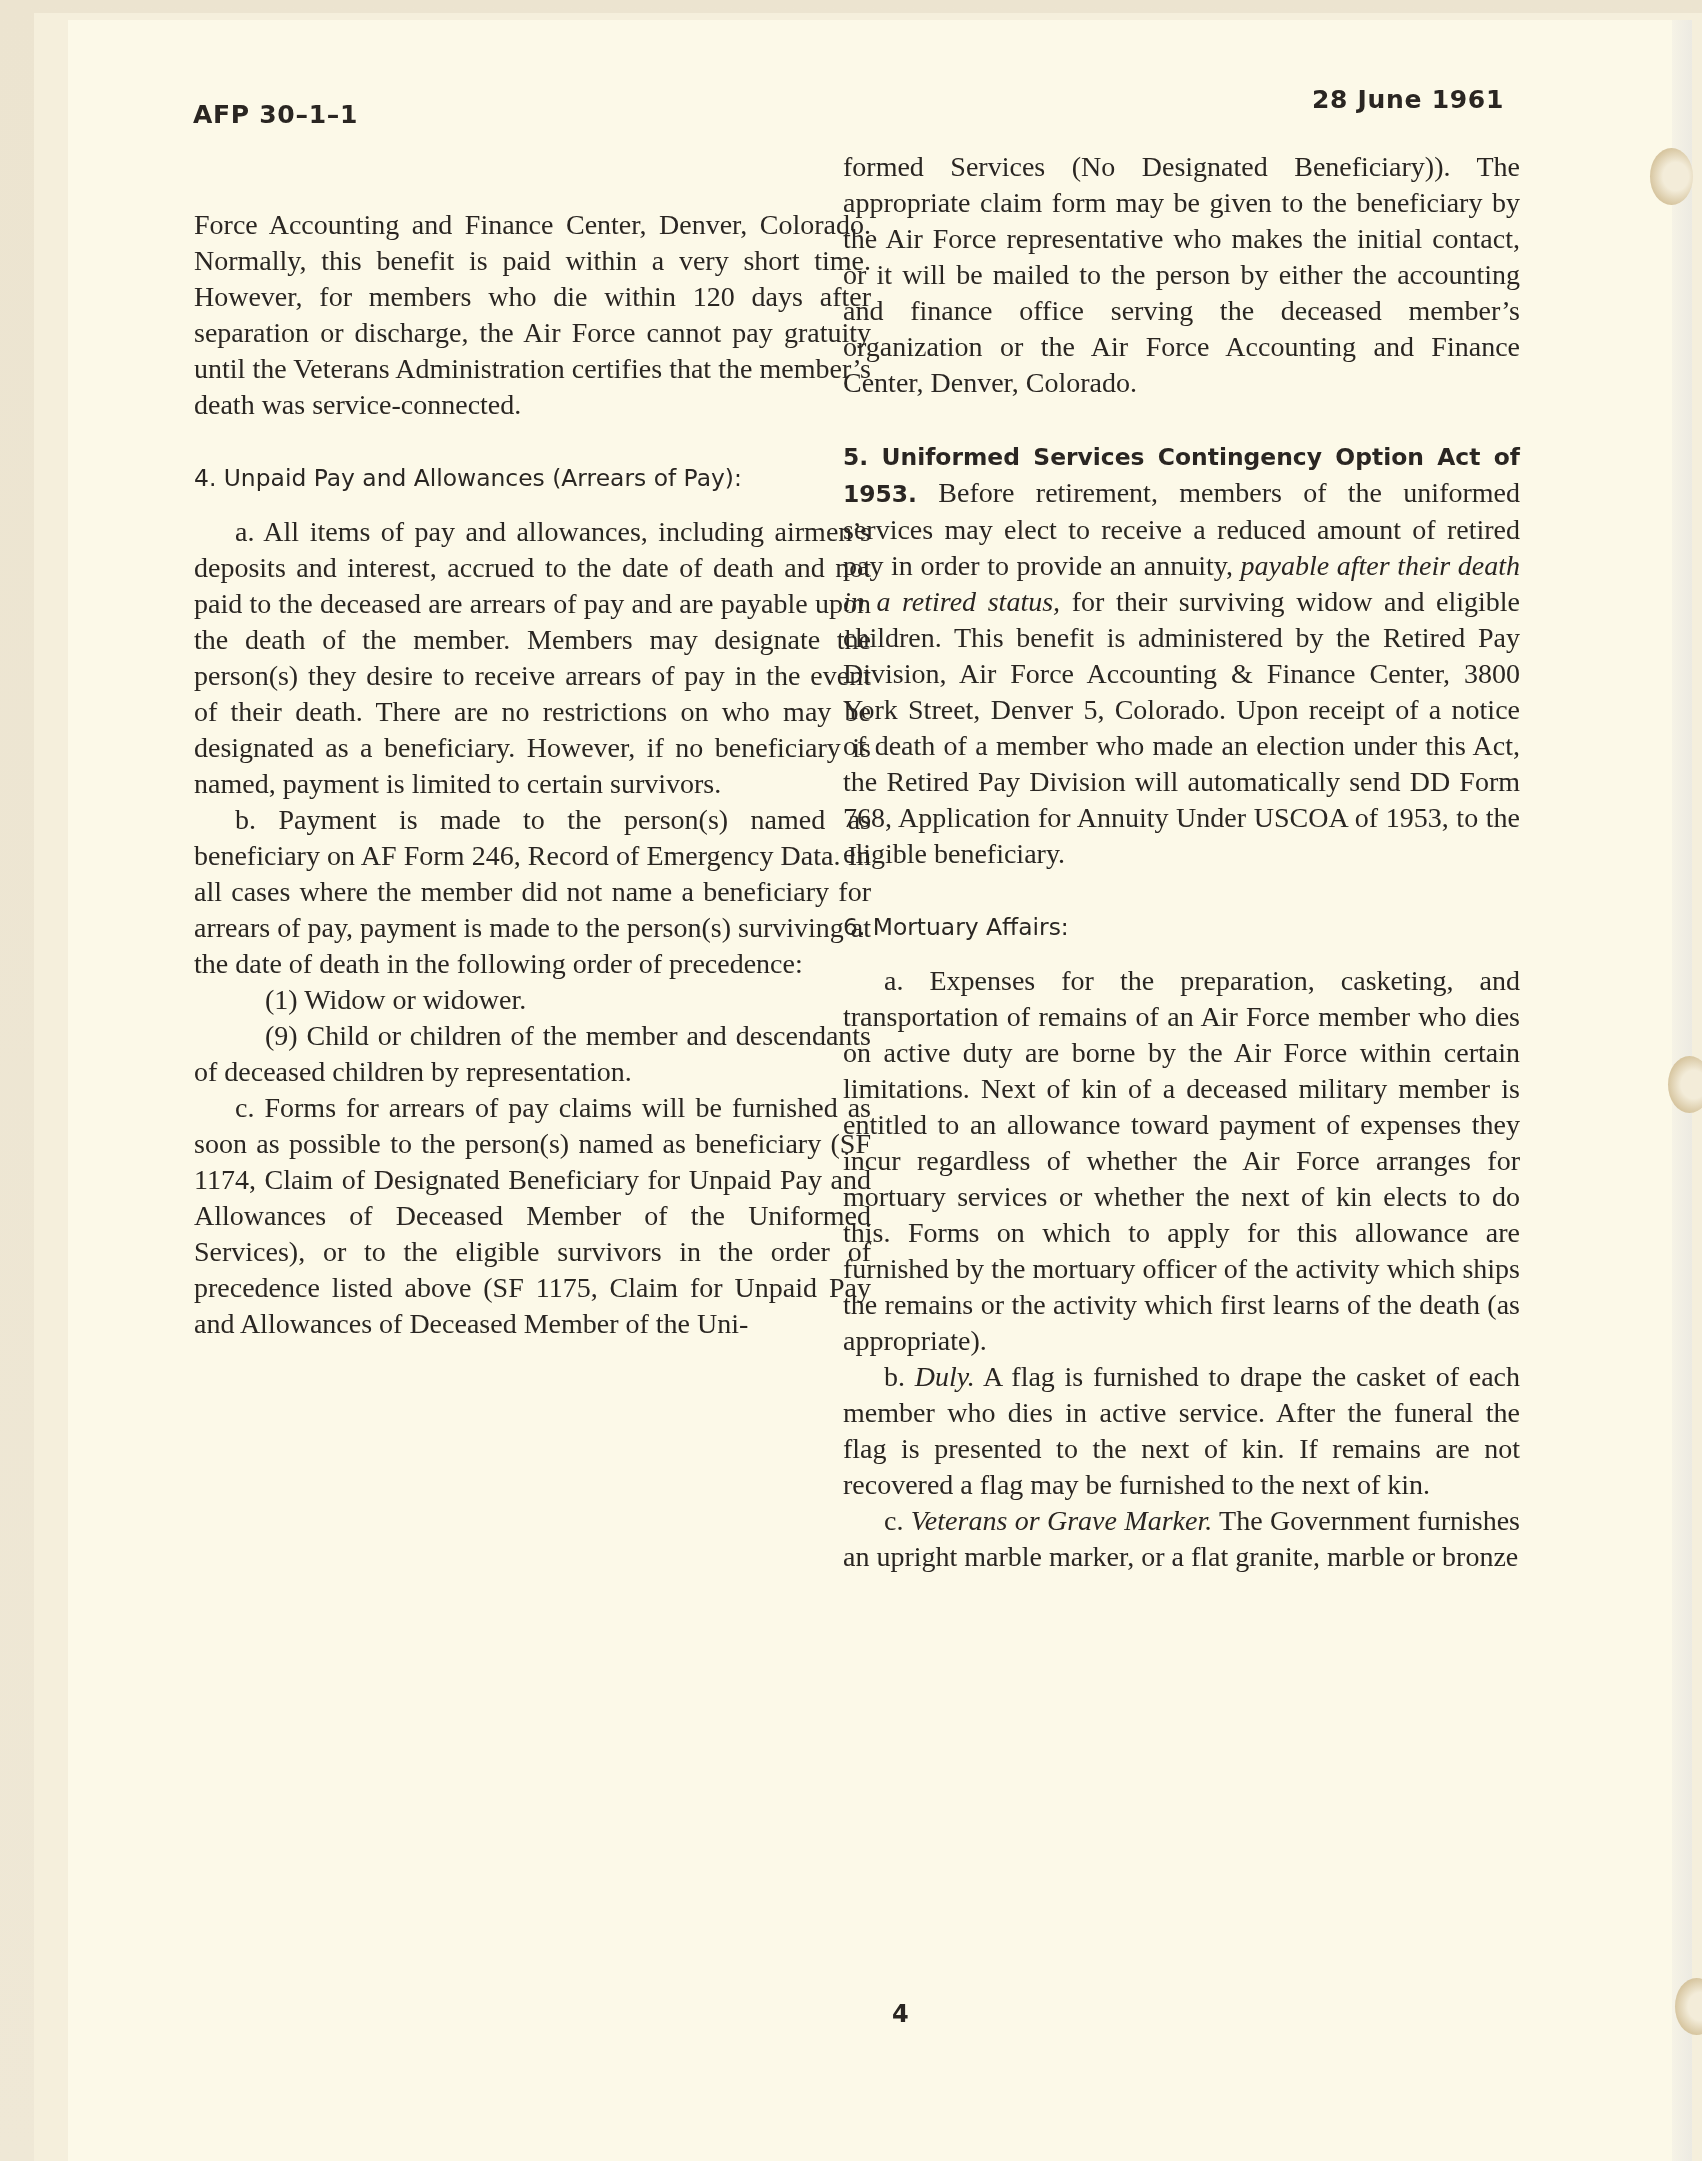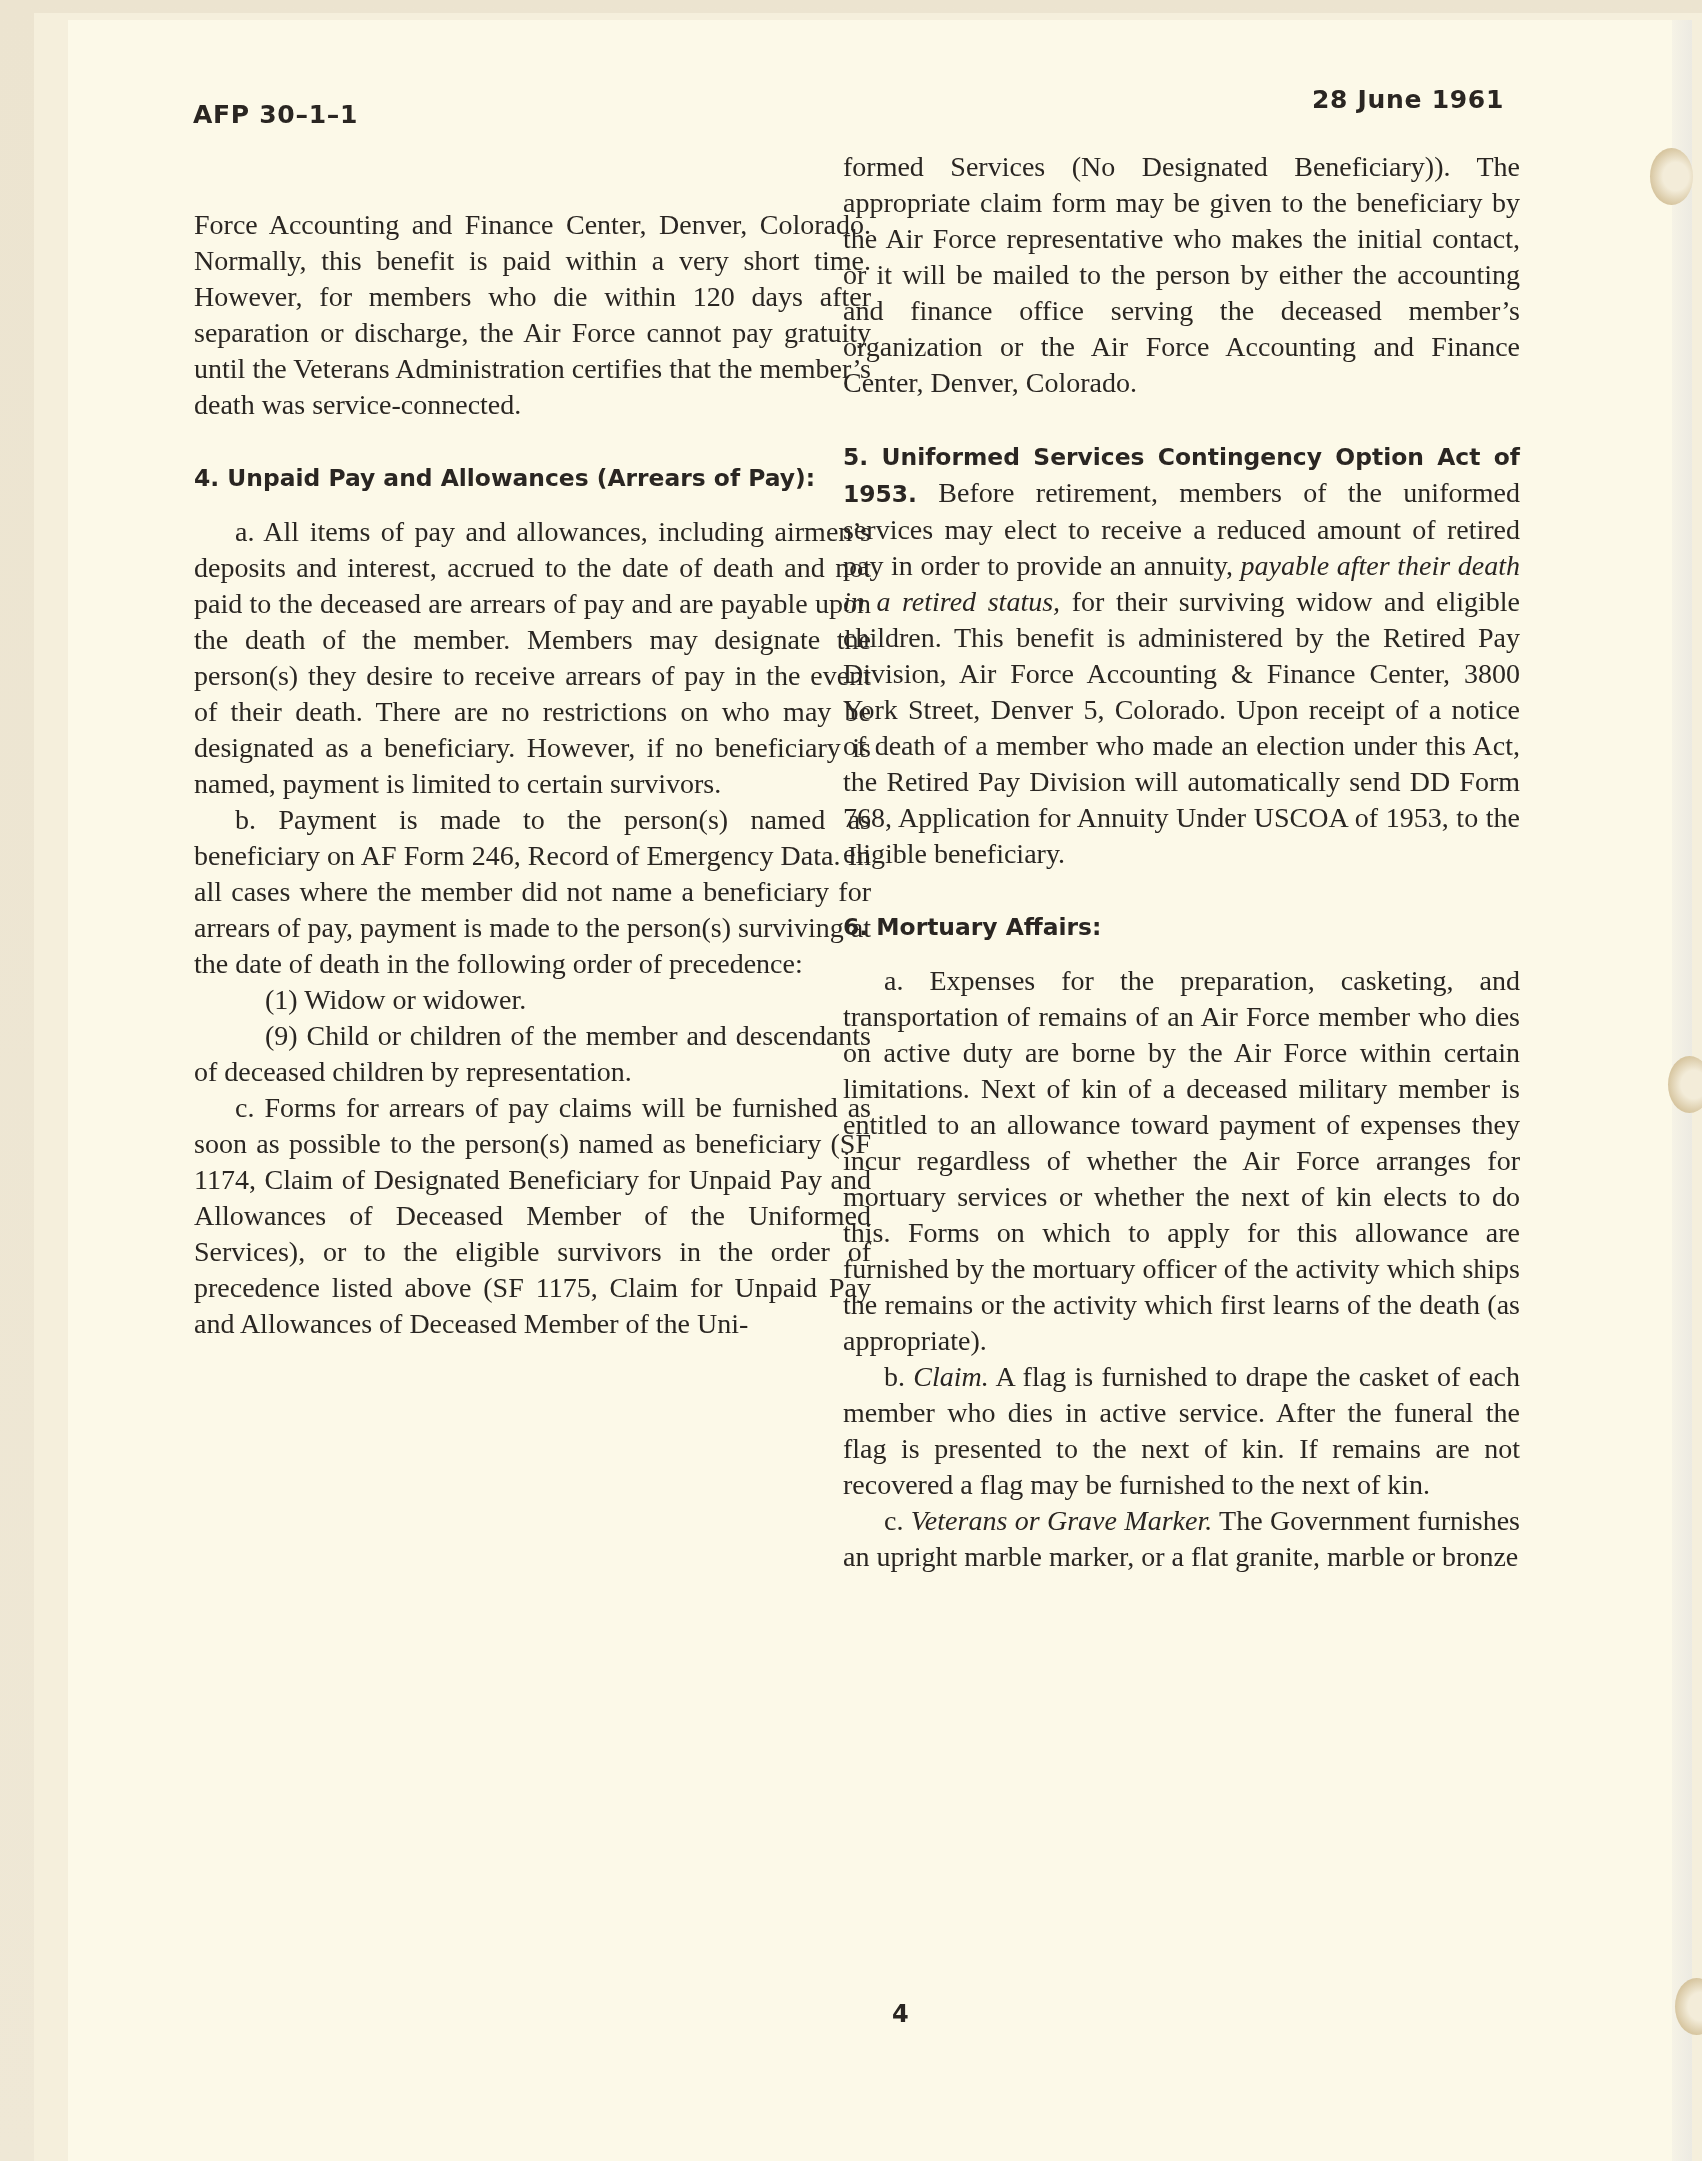--- a/index.html
+++ b/index.html
@@ -40,21 +40,21 @@
     position:absolute; width:677px;
     font-size:28px; line-height:36px; text-align:justify;
   }
   .col-left { left:194px; top:162px;margin-top:45px; }
   .col-right { left:843px; top:149px; }
   .col p { margin:0; }
   .col .indent { text-indent:41px; }
   .col .indent2 { text-indent:71px; }
   .heading {
     font-family:"DejaVu Sans","Liberation Sans",sans-serif;
-    font-weight:bold; font-size:23.4px; line-height:36px; text-align:left;
+    font-weight:normal; font-size:23.4px; line-height:36px; text-align:left;
   }
   .heading-inline {
     font-family:"DejaVu Sans","Liberation Sans",sans-serif;
     font-weight:bold; font-size:23.4px;
   }
   .gap { height:37px; }
   .gap-sm { height:18.4px; }
   .page-number {
     position:absolute; left:892px; top:2000px;
     font-family:"DejaVu Sans","Liberation Sans",sans-serif;
@@ -98,21 +98,21 @@
     <span>Before retirement, members of the uniformed services may elect to receive a reduced amount of retired pay in order to provide an annuity,</span>
     <em>payable after their death in a retired status,</em>
     <span>for their surviving widow and eligible children. This benefit is administered by the Retired Pay Division, Air Force Accounting &amp; Finance Center, 3800 York Street, Denver 5, Colorado. Upon receipt of a notice of death of a member who made an election under this Act, the Retired Pay Division will automatically send DD Form 768, Application for Annuity Under USCOA of 1953, to the eligible beneficiary.</span>
   </p>
   <div class="gap"></div>
   <p class="heading">6. Mortuary Affairs:</p>
   <div class="gap-sm"></div>
   <p class="indent">a. Expenses for the preparation, casketing, and transportation of remains of an Air Force member who dies on active duty are borne by the Air Force within certain limitations. Next of kin of a deceased military member is entitled to an allowance toward payment of expenses they incur regardless of whether the Air Force arranges for mortuary services or whether the next of kin elects to do this. Forms on which to apply for this allowance are furnished by the mortuary officer of the activity which ships the remains or the activity which first learns of the death (as appropriate).</p>
   <p class="indent">
     <span>b.</span>
-    <em>Claim.</em>
+    <em>Duly.</em>
     <span>A flag is furnished to drape the casket of each member who dies in active service. After the funeral the flag is presented to the next of kin. If remains are not recovered a flag may be furnished to the next of kin.</span>
   </p>
   <p class="indent">
     <span>c.</span>
     <em>Veterans or Grave Marker.</em>
     <span>The Government furnishes an upright marble marker, or a flat granite, marble or bronze</span>
   </p>
 </div>
 
 <div class="page-number">4</div>

